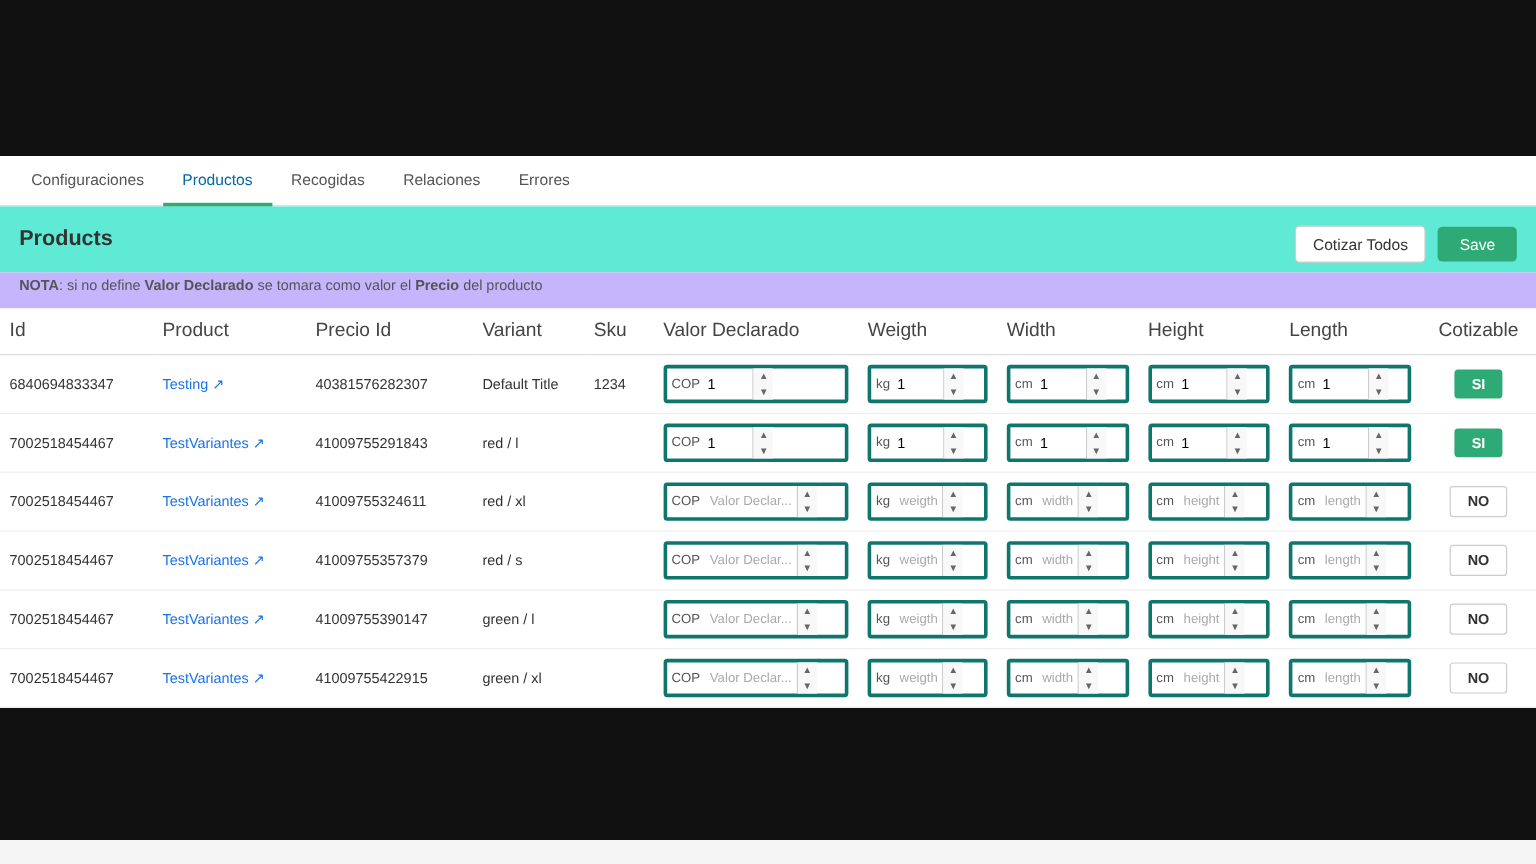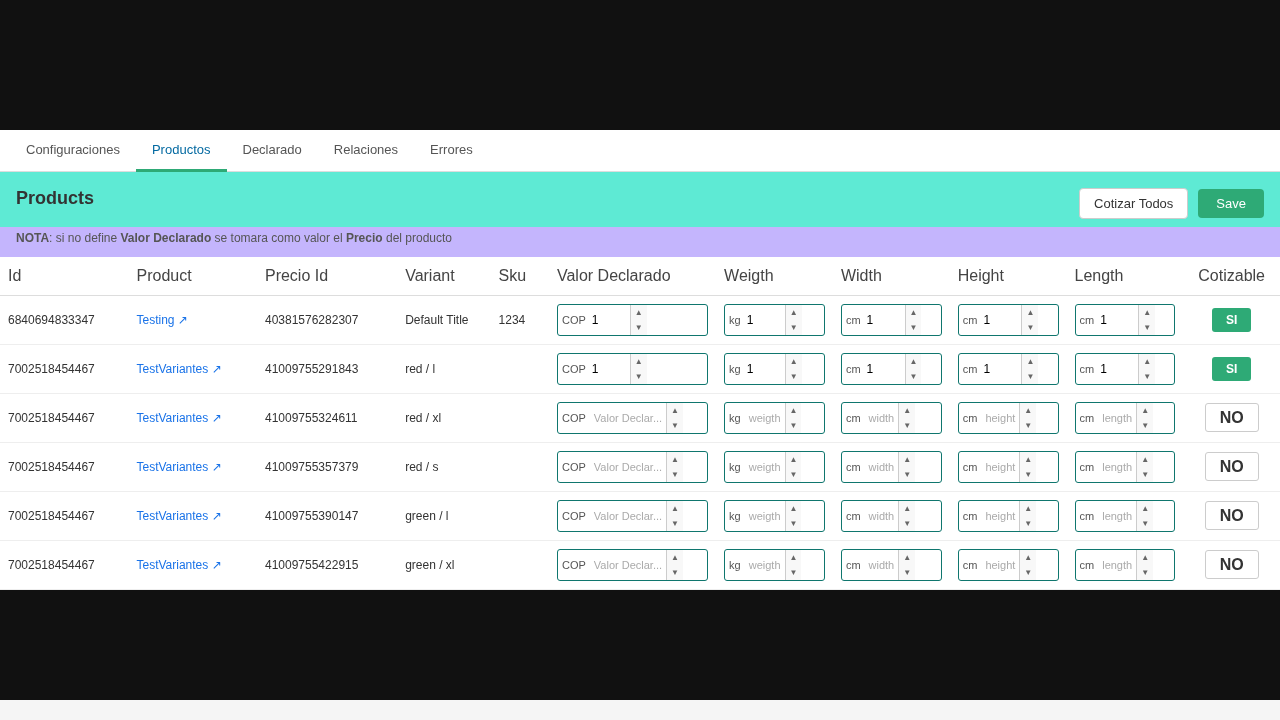--- a/index.html
+++ b/index.html
@@ -30,30 +30,30 @@
     table { width: 100%; border-collapse: collapse; font-size: 12px; }
     thead tr { border-bottom: 1px solid #ddd; }
     thead th { padding: 10px 8px; text-align: left; font-weight: 500; color: #444; font-size: 16px; white-space: nowrap; }
     tbody tr { border-bottom: 1px solid #eee; }
     tbody td { padding: 8px 8px; vertical-align: middle; color: #333; font-size: 12px; }
 
     
     .product-link { color: #1a73e8; text-decoration: none; }
 
     
-    .input-group { display: flex; align-items: center; border: 1px solid #0f766e; border-radius: 3px; background: #fff; height: 32px; }
+    .input-group { display: flex; align-items: center; border: 3px solid #0f766e; border-radius: 3px; background: #fff; height: 32px; }
     .input-group .prefix { padding: 0 4px; color: #555; font-size: 11px; white-space: nowrap; }
     .input-group input { border: none; outline: none; width: 40px; font-size: 12px; padding: 2px 2px; }
     .input-group .spinners { display: flex; flex-direction: column; border-left: 1px solid #ccc; height: 100%; }
     .input-group .spin-btn { flex: 1; background: #f8f8f8; border: none; cursor: pointer; font-size: 8px; line-height: 1; padding: 0 4px; color: #666; }
     .input-group .placeholder-text { color: #aaa; font-size: 11px; padding: 0 4px; }
 
     
     .badge-si { background: #2eaa76; color: #fff; padding: 5px 14px; border-radius: 3px; font-size: 12px; font-weight: 600; }
-    .badge-no { background: #fff; color: #333; padding: 5px 14px; border-radius: 3px; font-size: 16px; font-weight: 600; border: 1px solid #ccc; }
+    .badge-no { background: #fff; color: #333; padding: 5px 14px; border-radius: 3px; font-size: 12px; font-weight: 600; border: 1px solid #ccc; }
 
     .col-id { min-width: 110px; }
     .col-product { min-width: 110px; }
     .col-variantid { min-width: 120px; }
     .col-variant { min-width: 80px; }
     .col-sku { min-width: 50px; }
     .col-valor { min-width: 125px; }
     .col-weigh { min-width: 100px; }
     .col-width { min-width: 100px; }
     .col-height { min-width: 100px; }
@@ -63,21 +63,21 @@
 </head>
 <body>
 
 <div class="black-bar-top"></div>
 
 <div class="main-content">
 
   <nav class="tabs">
     <a class="tab" href="#">Configuraciones</a>
     <a class="tab active" href="#">Productos</a>
-    <a class="tab" href="#">Declarado</a>
+    <a class="tab" href="#">Recogidas</a>
     <a class="tab" href="#">Relaciones</a>
     <a class="tab" href="#">Errores</a>
   </nav>
 
   <div class="page-header">
     <div>
       <h2 class="page-title">Products</h2>
     </div>
     <div class="header-actions">
       <button class="btn-cotizar">Cotizar Todos</button>

